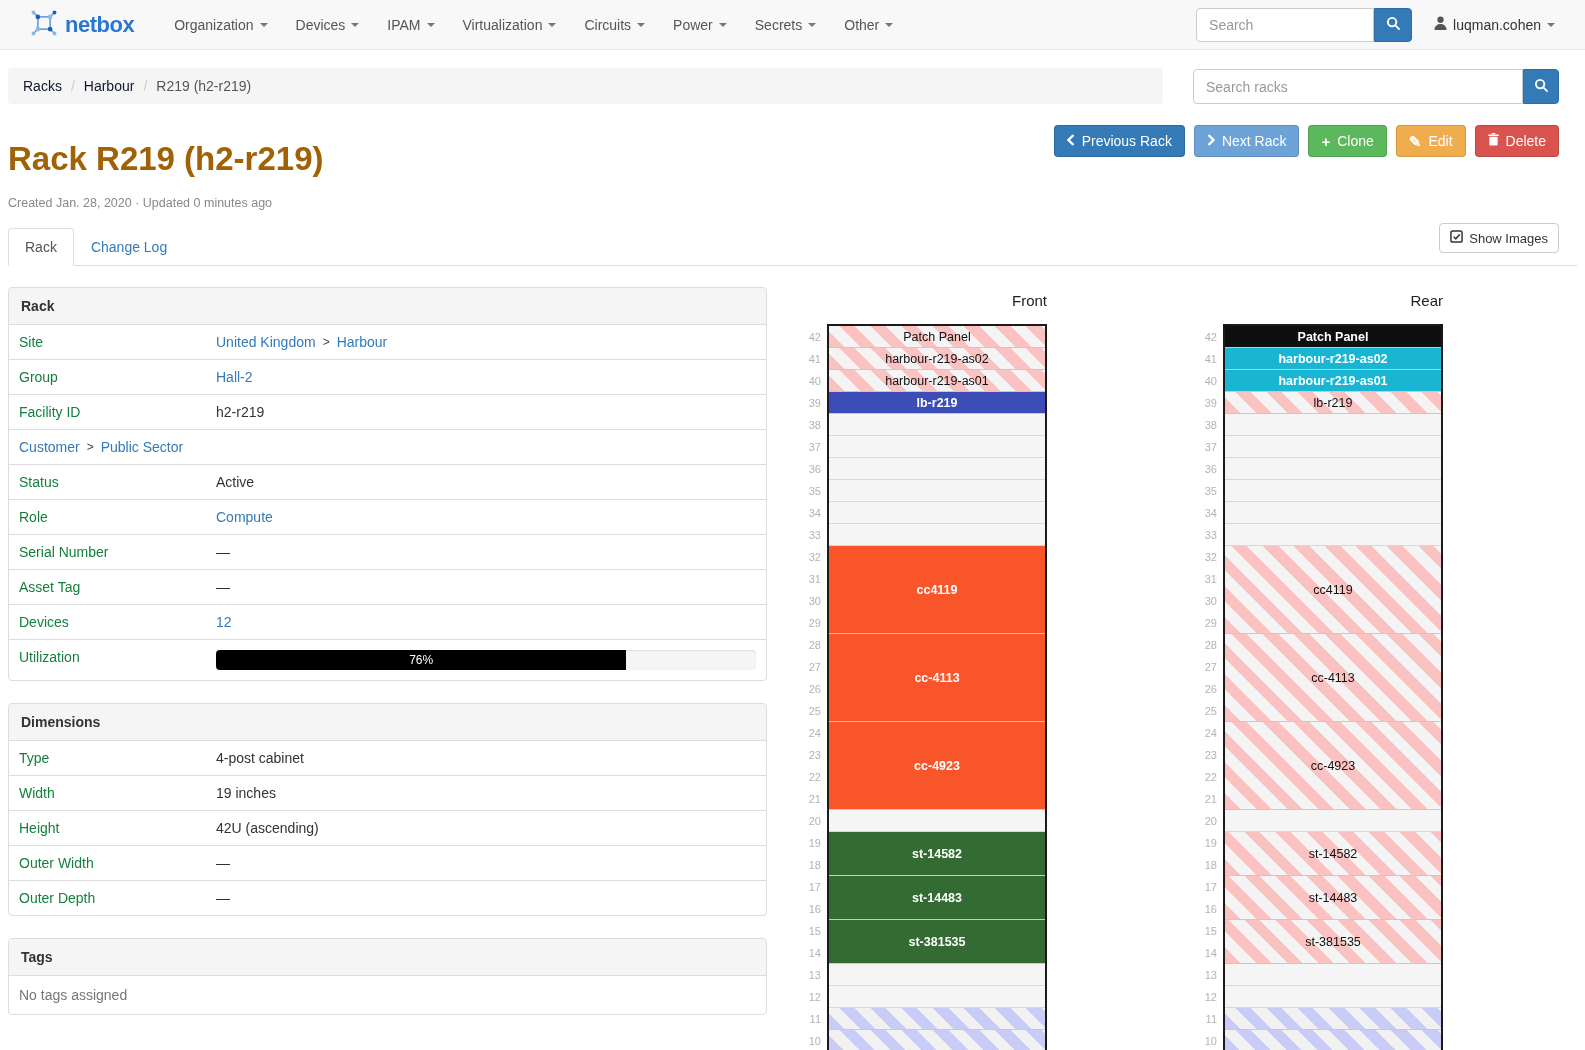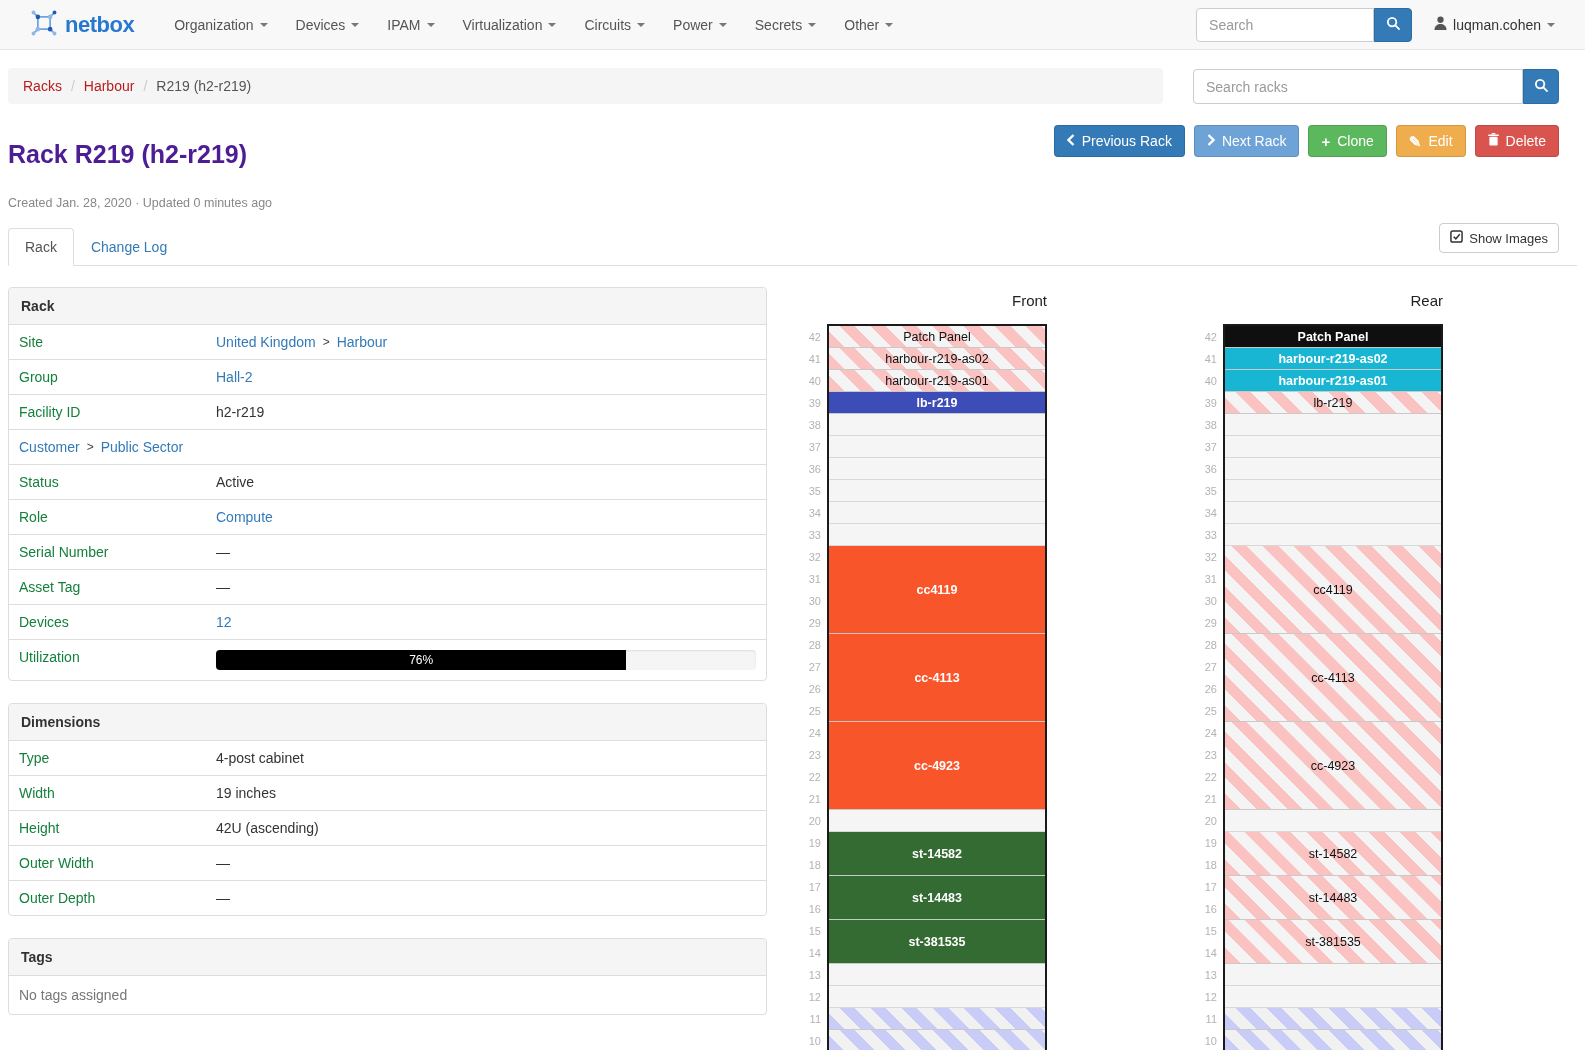--- a/index.html
+++ b/index.html
@@ -24,40 +24,40 @@
     font-size:14px; color:#0f766e; outline:none; font-family:"Liberation Sans", sans-serif; }
   .search-input::placeholder { color:#999; }
   .search-btn { height:34px; width:38px; background:#337ab7; border:1px solid #2e6da4;
     border-radius:0 4px 4px 0; display:flex; align-items:center; justify-content:center; cursor:pointer; }
   .navbar .search-input { width:178px; }
   .user-menu { display:flex; align-items:center; gap:6px; margin-left:22px; cursor:pointer; color:#333; }
 
   
   .breadcrumb { position:absolute; top:68px; left:8px; width:1155px; height:36px; background:#f5f5f5;
     border-radius:4px; display:flex; align-items:center; padding:0 15px; font-size:14px; }
-  .breadcrumb a { color:#b91c1c; cursor:pointer;text-align:right; }
+  .breadcrumb a { color:#0f172a; cursor:pointer;text-align:right; }
   .crumb-sep { color:#ccc; margin:0 9px; }
   .crumb-current { color:#555; }
   .page-search { position:absolute; top:69px; left:1193px; }
   .page-search .search-input { width:330px; height:35px; }
   .page-search .search-btn { height:35px; width:36px; }
 
   
   .actions { position:absolute; top:125px; right:26px; display:flex; gap:9px; }
   .btn { display:flex; align-items:center; gap:7px; padding:7px 12px; border-radius:4px;
     font-size:14px; color:#fff; cursor:pointer; border:1px solid rgba(0,0,0,0.12); }
   .btn-prev { background:#337ab7; }
   .btn-next { background:#6ea3d8; }
   .btn-clone { background:#5cb85c; }
   .btn-edit { background:#f0ad4e; }
   .btn-delete { background:#d9534f; }
   .btn-icon-text { font-weight:700; font-size:15px; line-height:1; }
 
   
-  .page-title { position:absolute; left:8px; top:140px; font-size:25px; font-weight:700; color:#4c1d95; }
+  .page-title { position:absolute; left:8px; top:140px; font-size:33px; font-weight:700; color:#a16207; }
   .page-subtitle { position:absolute; left:8px; top:196px; font-size:12.5px; color:#888; }
 
   
   .tabbar { position:absolute; left:8px; right:8px; top:226px; height:40px;
     border-bottom:1px solid #ddd; display:flex; align-items:flex-end; }
   .tab { padding:10px 16px; font-size:14px; cursor:pointer; margin-bottom:-1px; }
   .tab.active { background:#fff; border:1px solid #ddd; border-bottom:1px solid #fff;
     border-radius:4px 4px 0 0; color:#555; }
   .tab.inactive { color:#337ab7; border:1px solid transparent; }
   .show-images { position:absolute; top:223px; right:26px; display:flex; align-items:center; gap:6px;

